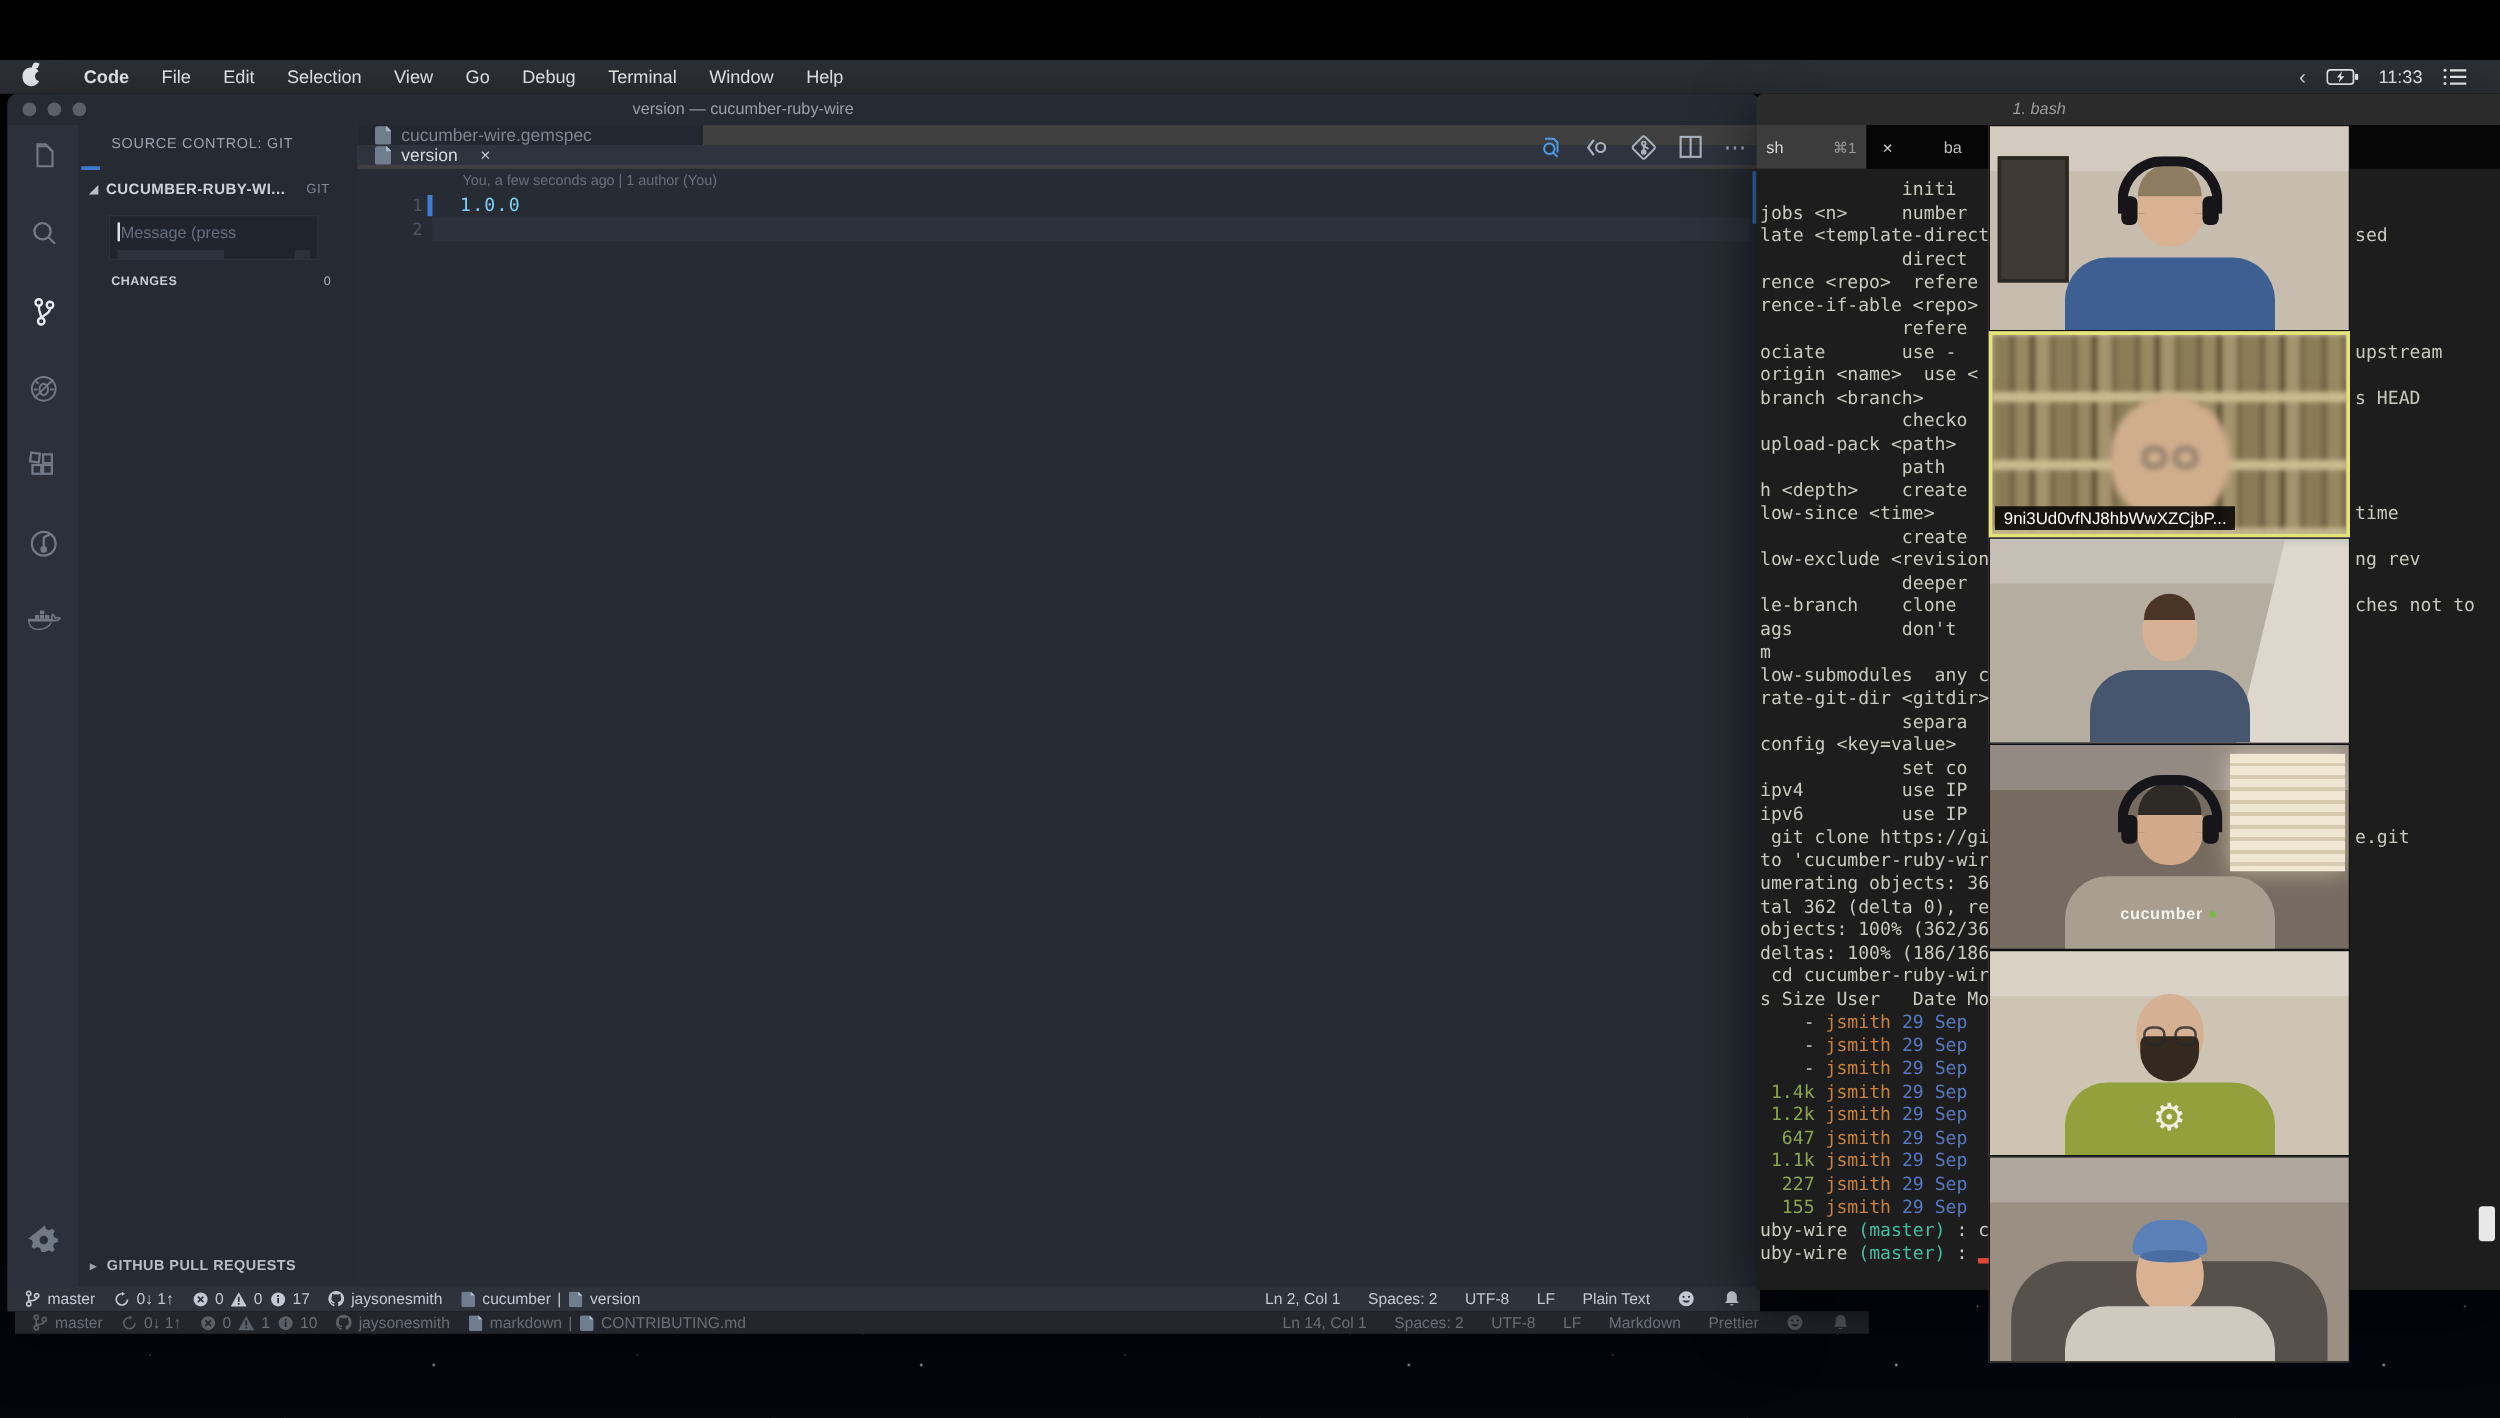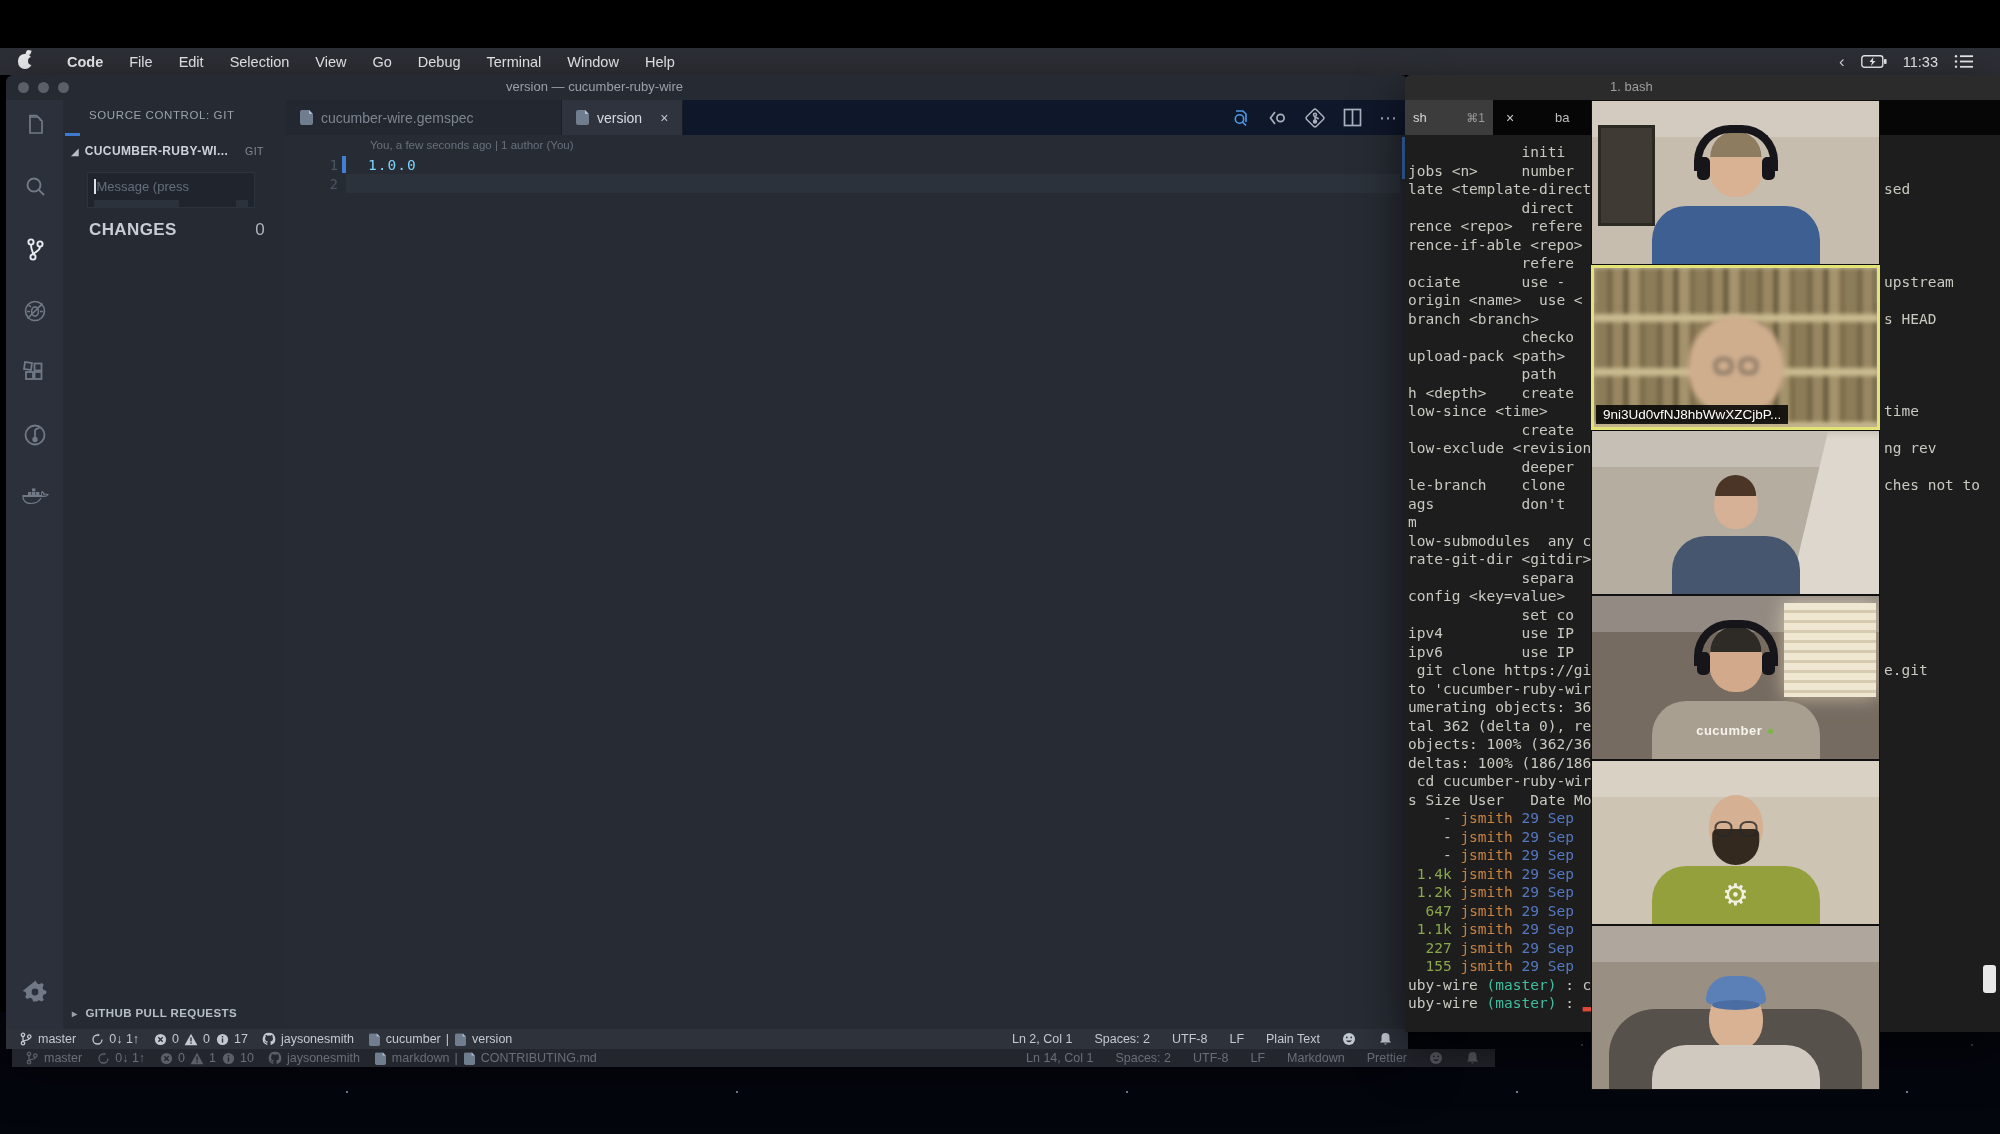--- a/index.html
+++ b/index.html
@@ -44,27 +44,27 @@
   .sc-progress{position:absolute;left:2px;top:33px;width:15px;height:3px;background:#3e7bd0;}
   .repo-row{position:absolute;left:8px;top:44px;display:flex;align-items:center;gap:6px;width:207px;}
   .repo-caret{color:#b8bec8;font-size:10px;}
   .repo-name{font-size:12px;font-weight:bold;color:#cdd2da;letter-spacing:.4px;}
   .repo-badge{margin-left:auto;margin-right:14px;font-size:10.5px;color:#818a96;letter-spacing:.5px;}
   .msgbox{position:absolute;left:24px;top:72px;width:168px;height:36px;background:#20252d;
     border:1px solid #2d333d;box-sizing:border-box;overflow:hidden;padding:4px 6px;}
   .msg-caret{display:inline-block;width:1.5px;height:15px;background:#dfe3e8;vertical-align:middle;margin-right:1px;}
   .msg-ph{font-size:13px;color:#646e7c;}
   .msg-hint{margin-top:5px;height:8px;background:linear-gradient(90deg,#39404b 0 55%,transparent 55.5%),linear-gradient(90deg,transparent 0 92%,#39404b 92%);opacity:.5;}
-  .changes-row{position:absolute;left:26px;top:120px;width:176px;display:flex;font-size:17px;font-weight:bold;color:#c8cdd4;letter-spacing:.4px;}
+  .changes-row{position:absolute;left:26px;top:120px;width:176px;display:flex;font-size:10px;font-weight:bold;color:#c8cdd4;letter-spacing:.4px;}
   .changes-count{margin-left:auto;font-weight:normal;color:#aeb4bc;}
   .gpr{position:absolute;left:9px;bottom:10px;display:flex;align-items:center;gap:8px;
        font-size:11.5px;font-weight:bold;letter-spacing:.4px;color:#b8bec8;}
   .gpr-caret{font-size:10px;color:#9aa1ac;}
   .veditor{position:absolute;left:280px;top:25px;bottom:20px;right:0;background:#272c34;}
-  .vtabs{position:absolute;left:0;top:0;right:0;height:35px;background:#0f172a;display:flex;}
+  .vtabs{position:absolute;left:0;top:0;right:0;height:35px;background:#404040;display:flex;flex-direction:column;}
   .vtab{display:flex;align-items:center;gap:8px;padding:0 14px;font-size:14px;color:#7d8591;
         background:#23272f;border-right:1px solid #1a1e25;}
   .vtab.t1{width:247px;}
   .vtab.active{background:#2e333d;color:#d8dce2;}
   .tab-close{margin-left:10px;color:#c0c5cc;font-size:14px;}
   .ficon{width:13px;height:15px;position:relative;background:#6f7d8e;border-radius:2px;
          clip-path:polygon(0 0,70% 0,100% 28%,100% 100%,0 100%);}
   .ficon:after{content:"";position:absolute;right:0;top:0;width:4px;height:4px;background:#aebdcf;}
   .editor-actions{position:absolute;right:10px;top:0;height:35px;display:flex;align-items:center;gap:17px;color:#a9b1bc;}
   .eact{width:20px;height:20px;display:flex;align-items:center;justify-content:center;}
@@ -83,21 +83,21 @@
   .sgroup{display:flex;align-items:center;gap:5px;margin-left:14px;white-space:nowrap;}
   .sgroup.first{margin-left:13px;}
   .sright{margin-left:auto;display:flex;align-items:center;gap:22px;padding-right:16px;white-space:nowrap;text-align:center;}
   .sicon{display:inline-flex;width:14px;height:14px;align-items:center;justify-content:center;}
   .statusbar2{position:absolute;left:12px;top:1049px;width:1483px;height:18px;background:#23262d;
     display:flex;align-items:center;font-size:12.5px;color:#696e77;z-index:1;}
   .statusbar2 .sicon{opacity:.8;}
   
   .terminal{left:1405px;top:75px;width:595px;height:957px;background:#1d1d1d;border-radius:6px 0 0 0;z-index:4;}
   .ttitle{position:absolute;left:0;top:0;width:100%;height:25px;background:#2b2b2b;border-radius:6px 0 0 0;}
-  .ttitle-text{position:absolute;left:205px;top:4px;font-size:13px;color:#9e9e9e;}
+  .ttitle-text{position:absolute;left:205px;top:4px;font-size:13px;color:#9e9e9e;font-style:italic;}
   .ttabs{position:absolute;left:0;top:25px;width:100%;height:35px;background:#060606;display:flex;align-items:center;}
   .ttab{width:88px;height:35px;background:#3c3c3c;display:flex;align-items:center;padding:0 8px;box-sizing:border-box;
         color:#d8d8d8;font-size:13px;}
   .ttab-short{margin-left:auto;color:#9a9a9a;font-size:12px;}
   .ttab-close{width:34px;text-align:center;color:#cfcfcf;font-size:14px;}
   .ttab2{margin-left:28px;color:#bdbdbd;font-size:13px;}
   .tlines{position:absolute;left:3px;top:68px;right:0;font-family:"DejaVu Sans Mono",monospace;
           font-size:14.5px;line-height:18.5px;color:#c9c9c1;}
   .tl{white-space:pre;position:relative;height:18.5px;}
   .tr{position:absolute;left:476px;top:0;white-space:pre;}

